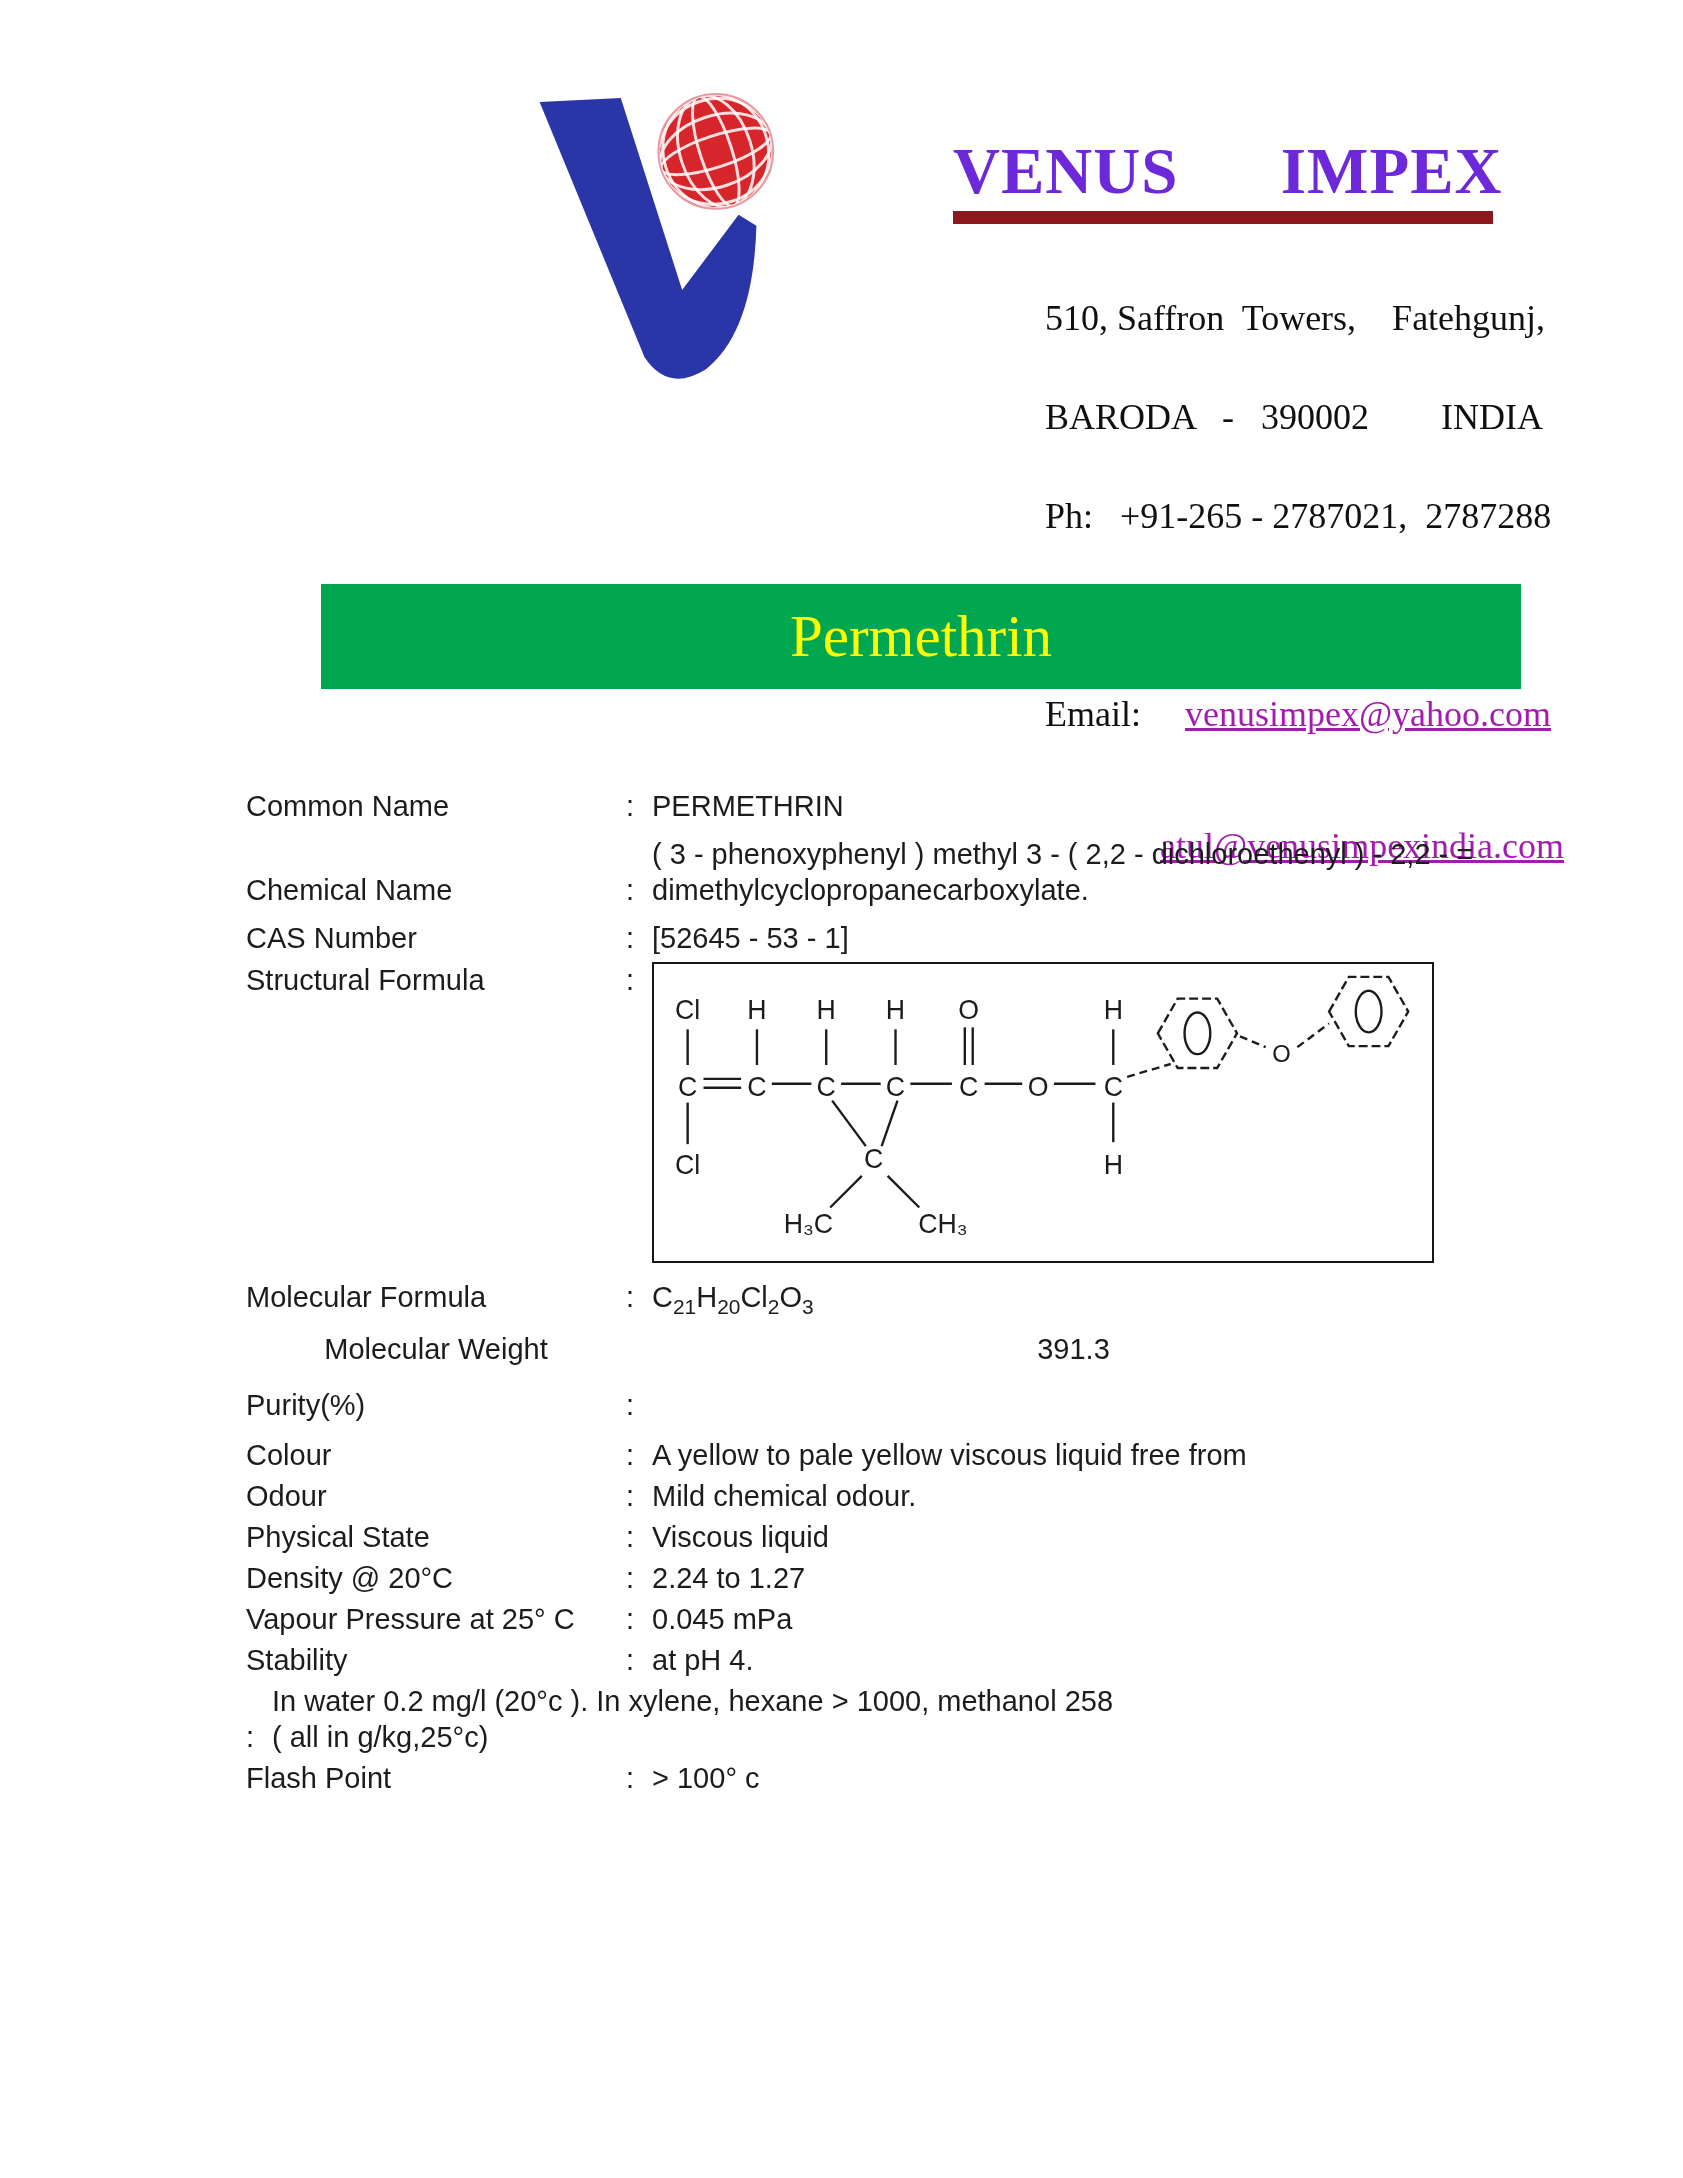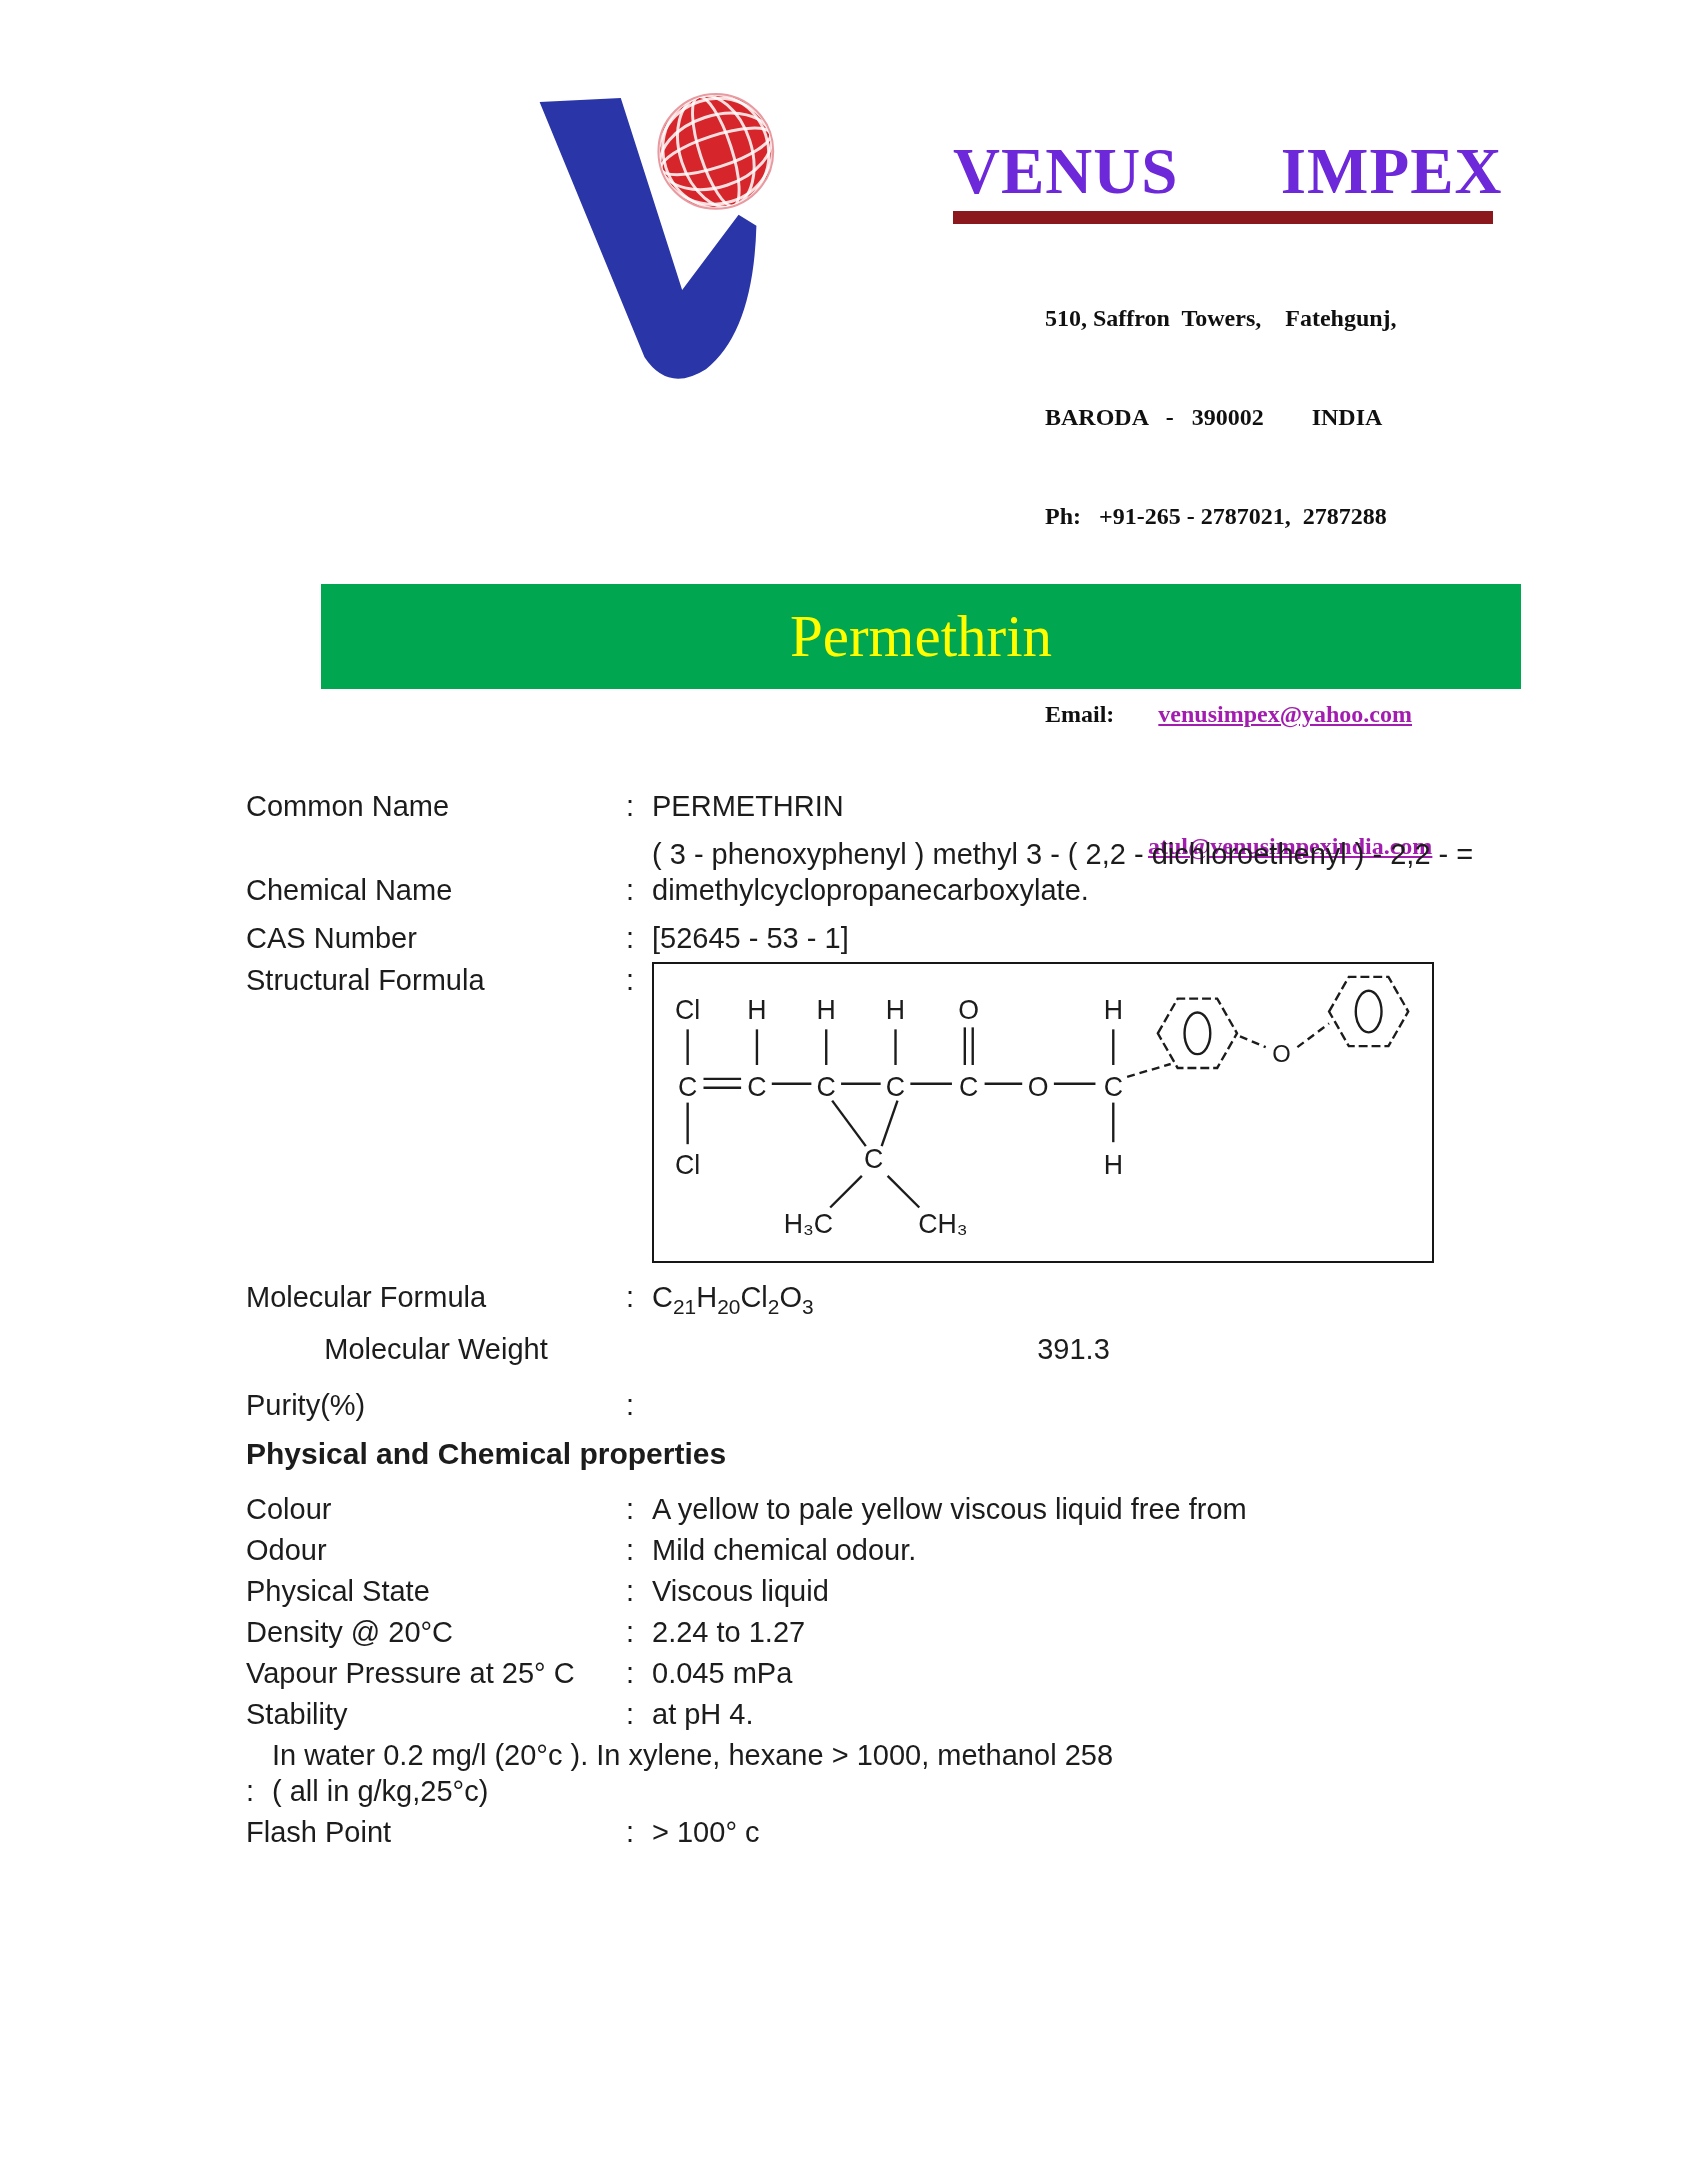--- a/index.html
+++ b/index.html
@@ -10,21 +10,21 @@
   
   .logo{position:absolute;left:500px;top:84px;width:297px;height:309px;}
   .company{position:absolute;left:953px;top:117px;width:546px;}
   .company-name{
     font-family:"Liberation Serif",serif;font-weight:bold;font-size:65px;line-height:1.05;
     color:#6d28d9;letter-spacing:1px;word-spacing:34px;white-space:pre;margin-top:20px;
   }
   .company-rule{height:13px;background:#8B181C;margin-top:6px;width:540px;}
   .address{
     position:absolute;left:1045px;top:236px;font-family:"Liberation Serif",serif;
-    font-size:24px;line-height:33px;color:#101010;white-space:pre;font-weight:bold;
+    font-size:36px;line-height:33px;color:#101010;white-space:pre;
   }
   .address .link{color:#a21caf;text-decoration:underline;cursor:pointer;}
   .email-row{display:flex;align-items:baseline;}
   .email-row .gap{display:inline-block;width:44px;}
   .email2-row{padding-left:79px;}
   
   .banner{
     position:absolute;left:321px;top:584px;width:1200px;height:105px;background:#00A650;
     display:flex;align-items:center;justify-content:center;
   }
@@ -198,21 +198,20 @@
     <div class="plabel">Molecular Weight</div>
     <div class="pcolon"></div>
     <div class="pvalue">391.3</div>
   </div>
 
   <div class="prow vcenter mb14">
     <div class="plabel">Purity(%)</div>
     <div class="pcolon">:</div>
   </div>
 
-  <div class="section-heading">Physical and Chemical properties</div>
 
   <div class="prow mb5">
     <div class="plabel">Colour</div>
     <div class="pcolon">:</div>
     <div class="pvalue">A yellow to pale yellow viscous liquid free from</div>
   </div>
   <div class="prow mb5">
     <div class="plabel">Odour</div>
     <div class="pcolon">:</div>
     <div class="pvalue">Mild chemical odour.</div>

